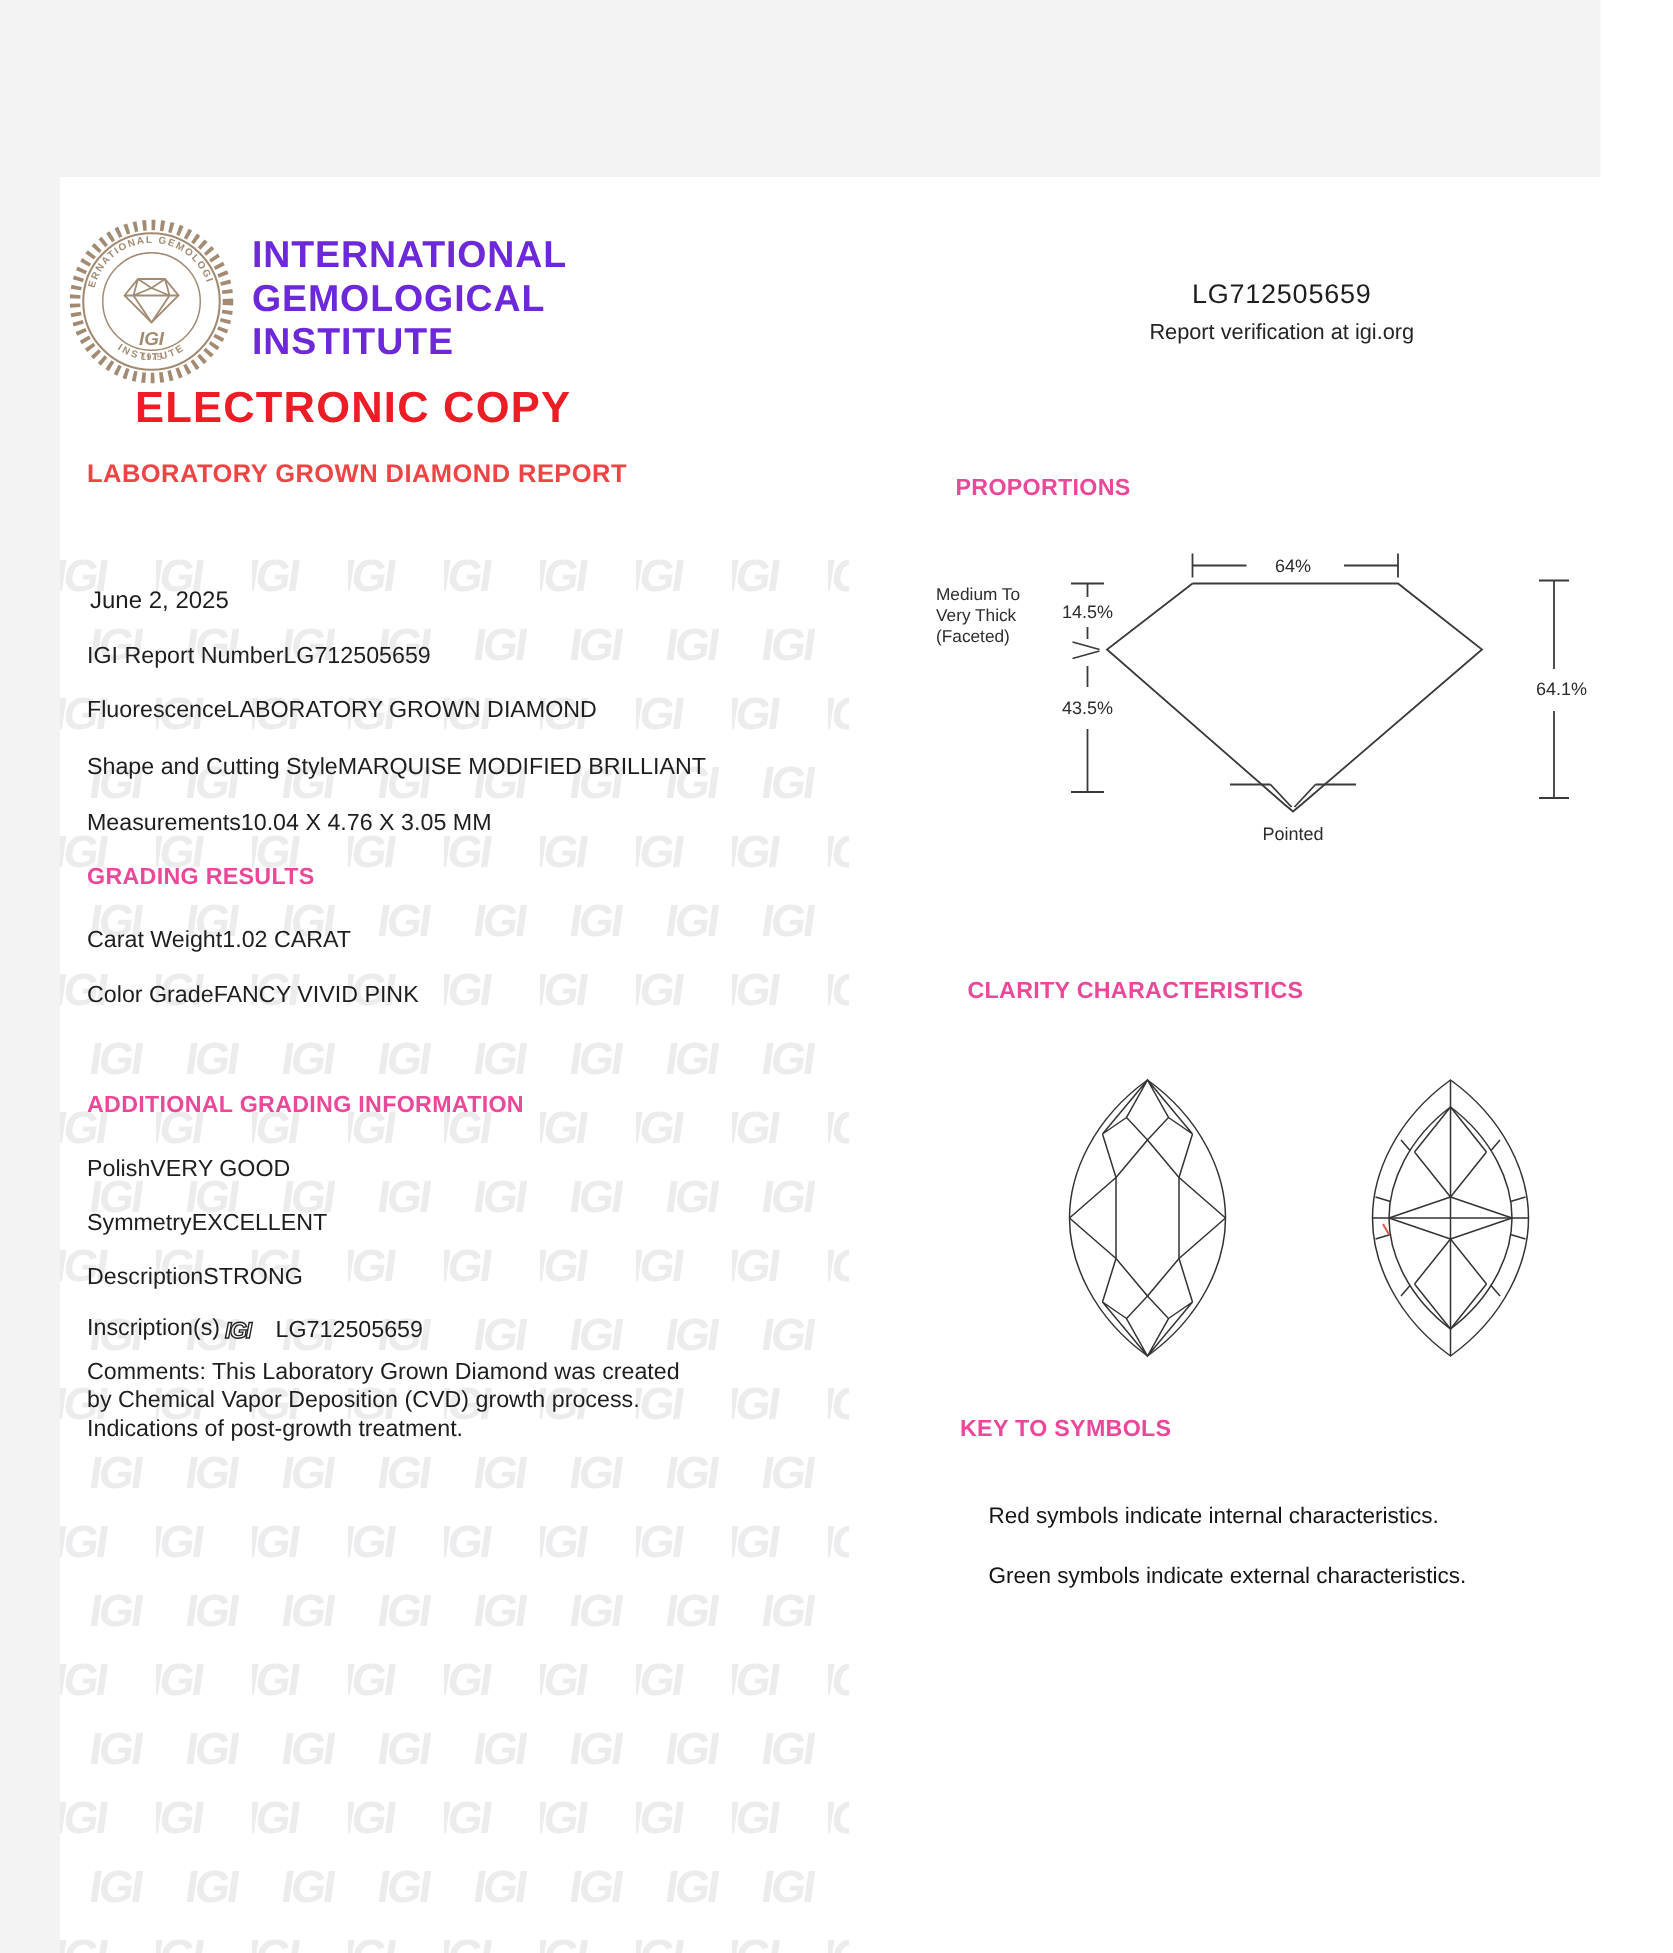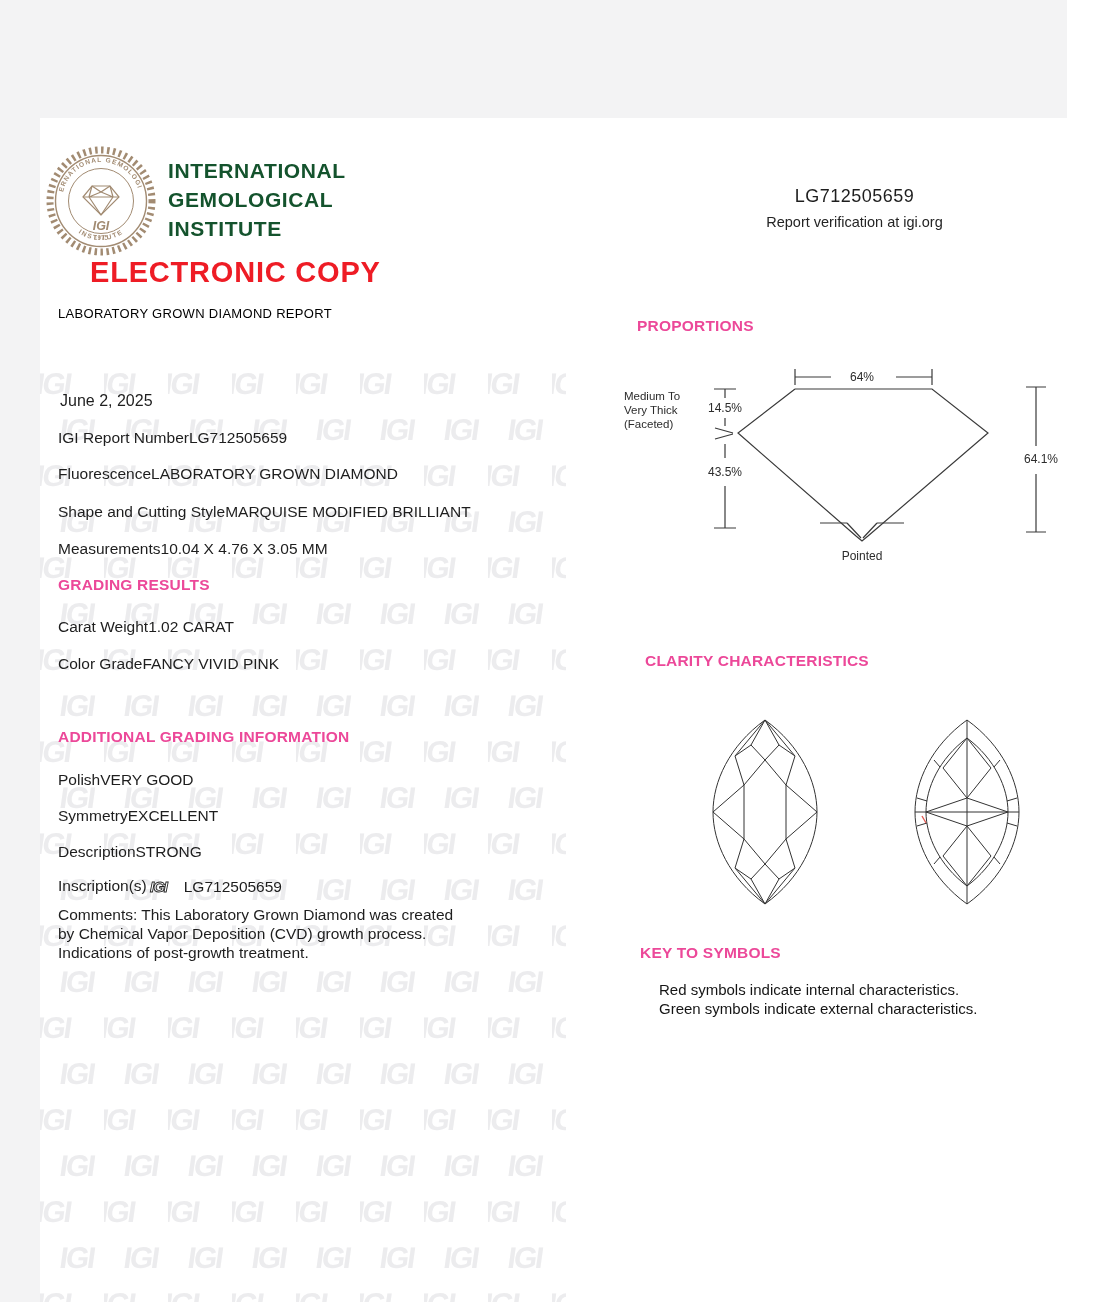--- a/index.html
+++ b/index.html
@@ -2,37 +2,37 @@
 <html><head>
 <meta charset="utf-8">
 <style>
   html,body{margin:0;padding:0;background:#fff;}
   #stage{position:relative;width:1115px;height:1302px;background:#fff;overflow:hidden;
          font-family:"Liberation Sans",sans-serif;color:#222;}
   .gray-top{position:absolute;left:0;top:0;width:1067px;height:118px;background:#f3f3f4;}
   .gray-left{position:absolute;left:0;top:0;width:40px;height:1302px;background:#f3f3f4;}
   .wm{position:absolute;left:40px;top:358px;width:526px;height:944px;z-index:0;}
   .layer{position:absolute;inset:0;z-index:1;}
-  .brand-text{position:absolute;left:168px;top:156px;font-size:21px;font-weight:bold;
-              color:#14532d;line-height:29px;letter-spacing:.6px;}
+  .brand-text{position:absolute;left:168px;top:156px;font-size:25px;font-weight:bold;
+              color:#6d28d9;line-height:29px;letter-spacing:.6px;}
   .ecopy{position:absolute;left:90px;top:256px;font-size:29px;font-weight:bold;
          letter-spacing:.8px;color:#ee1c25;}
   .topright{position:absolute;left:712px;top:186px;width:285px;text-align:center;}
   .topright .num{font-size:18px;letter-spacing:.5px;color:#1e1e1e;}
   .topright .verify{font-size:14.5px;margin-top:7px;color:#242424;}
-  .doc-title{position:absolute;left:58px;top:306px;font-size:13px;font-weight:normal;
-             letter-spacing:.3px;color:#000000;}
+  .doc-title{position:absolute;left:58px;top:306px;font-size:17px;font-weight:bold;
+             letter-spacing:.3px;color:#ef4444;}
   .sec-h{position:absolute;font-size:15.5px;font-weight:bold;color:#ec4899;letter-spacing:.2px;}
   .row{position:absolute;left:58px;width:469px;display:flex;justify-content:flex-start;
        font-size:15.5px;color:#1e1e1e;}
   .row .val{text-align:right;white-space:nowrap;display:flex;align-items:center;gap:5px;}
   .date-row{position:absolute;left:60px;top:392px;font-size:16px;color:#1e1e1e;}
   .comments{position:absolute;left:58px;top:905px;width:412px;font-size:15.5px;
             line-height:19px;color:#1e1e1e;}
-  .keyline{font-size:15px;color:#151515;line-height:19px;}
+  .keyline{font-size:15px;color:#151515;line-height:19px;margin-top:21px;}
   .keys{position:absolute;left:659px;top:980px;}
   svg text{font-family:"Liberation Sans",sans-serif;}
   .dim-label{font-size:12px;fill:#2c2c2c;}
   .small-note{font-size:11.5px;fill:#2c2c2c;}
 </style>
 </head>
 <body>
 
 <div id="stage">
 

